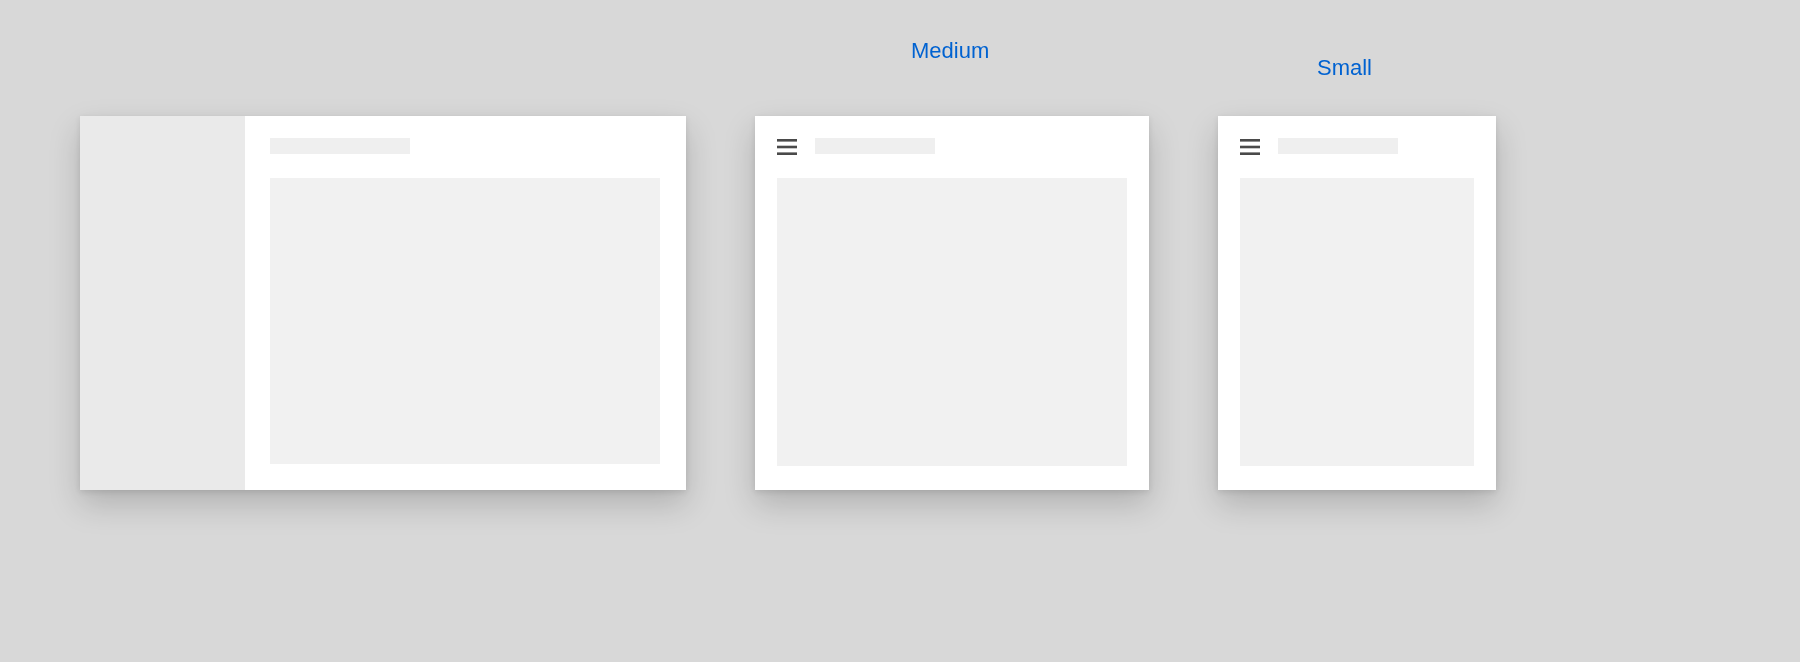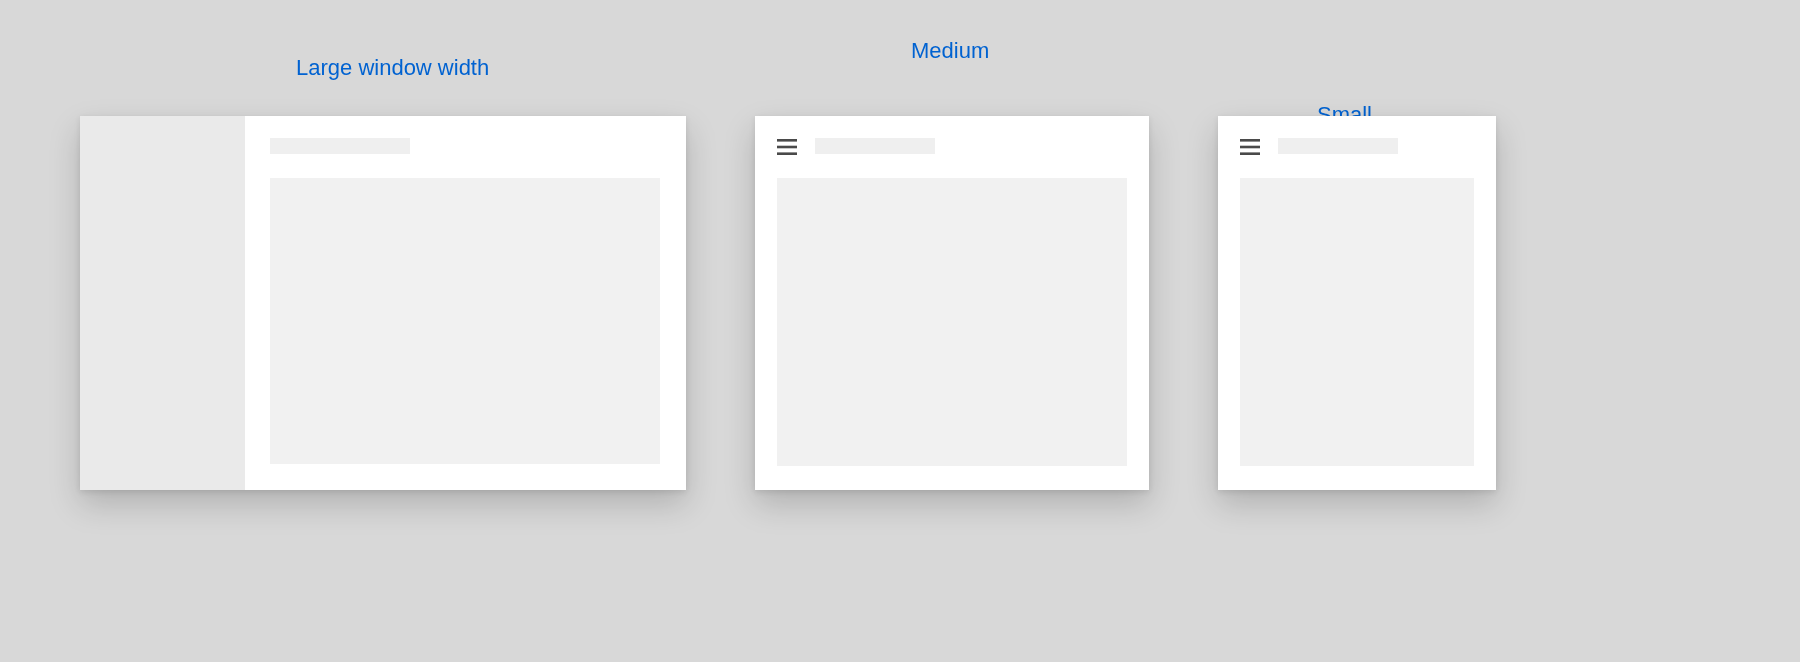--- a/index.html
+++ b/index.html
@@ -76,25 +76,24 @@
     bottom: 24px;
     background: #f1f1f1;
   }
   .menu-icon svg { display: block; }
 </style>
 </head>
 <body>
 
 <div class="stage">
 
-  <div class="label" style="left:296px; top:55px;">Large window width</div>
 
   <div class="label" style="left:911px; top:38px;">Medium</div>
 
-  <div class="label" style="left:1317px; top:55px;margin-top:47px;">Small</div>
+  <div class="label" style="left:1317px; top:55px;">Small</div>
 
   <div class="panel large" style="left:80px; top:116px; width:606px; height:374px;">
     <div class="sidebar"></div>
     <div class="title-ph"></div>
     <div class="body-ph"></div>
   </div>
 
   <div class="panel ms" style="left:755px; top:116px; width:394px; height:374px;">
     <span class="menu-icon">
       <svg viewBox="0 0 20 16" width="20" height="16">

